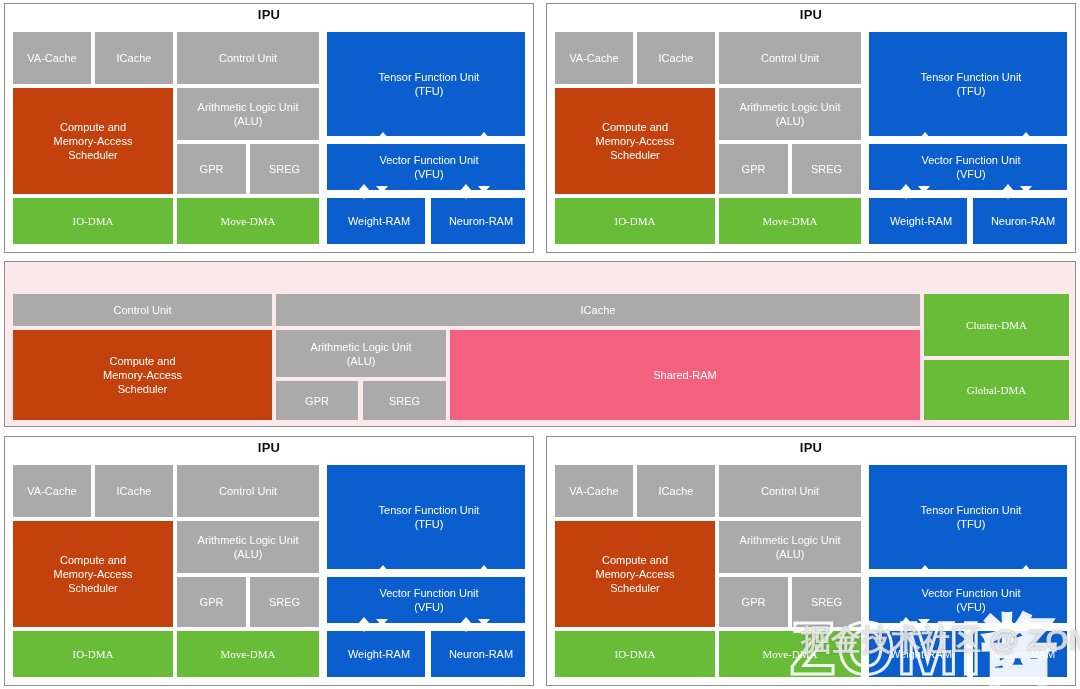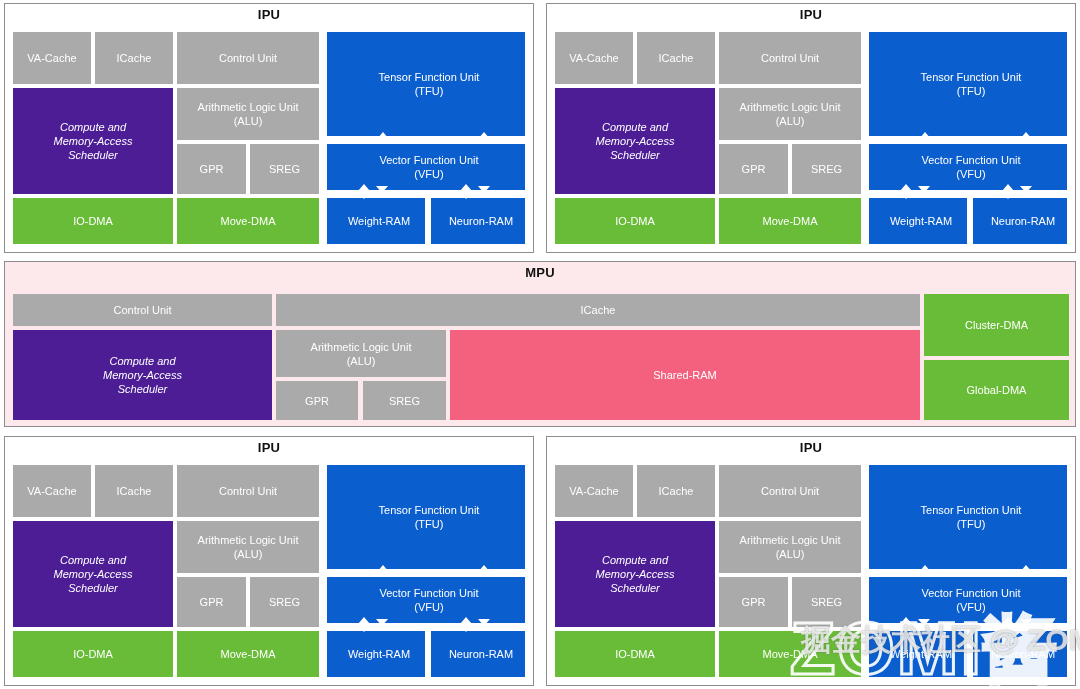--- a/index.html
+++ b/index.html
@@ -39,22 +39,22 @@
     align-items: center;
     justify-content: center;
     text-align: center;
     color: #ffffff;
     font-size: 11px;
     line-height: 14px;
     padding: 1px 2px;
     white-space: pre-line;
   }
   .gray   { background: #aaaaaa; }
-  .orange { background: #4c1d95; font-style: italic; }
-  .green  { background: #69bc37; }
+  .orange { background: #c2410c; }
+  .green  { background: #69bc37; font-family: Liberation Serif, serif; }
   .blue   { background: #0b5ecd; padding-left: 8px; }
   .pink   { background: #f4617e; }
 
   
   .arrow {
     position: absolute;
     width: 0; height: 0;
   }
   .arrow-up {
     border-left: 6px solid transparent;
@@ -174,21 +174,20 @@
 
     <div class="arrow arrow-up" style="left:372px; top:128px;"></div>
     <div class="arrow arrow-up" style="left:473px; top:128px;"></div>
     <div class="arrow-both" style="left:353px; top:180px; height:15px;"></div>
     <div class="arrow arrow-down" style="left:371px; top:182px;"></div>
     <div class="arrow-both" style="left:455px; top:180px; height:15px;"></div>
     <div class="arrow arrow-down" style="left:473px; top:182px;"></div>
   </div>
 
   <div class="panel mpu-panel" style="left:4px; top:261px; width:1072px; height:166px;">
-    <div class="panel-title">MPU</div>
 
     <div class="blk gray" style="left:8px;  top:32px;  width:259px; height:32px;">Control Unit</div>
     <div class="blk gray" style="left:271px;top:32px;  width:644px; height:32px;">ICache</div>
     <div class="blk green" style="left:919px;top:32px;  width:145px; height:62px;">Cluster-DMA</div>
 
     <div class="blk orange" style="left:8px;  top:68px;  width:259px; height:90px;">Compute and
 Memory-Access
 Scheduler</div>
     <div class="blk gray" style="left:271px;top:68px;  width:170px; height:47px;">Arithmetic Logic Unit
 (ALU)</div>

